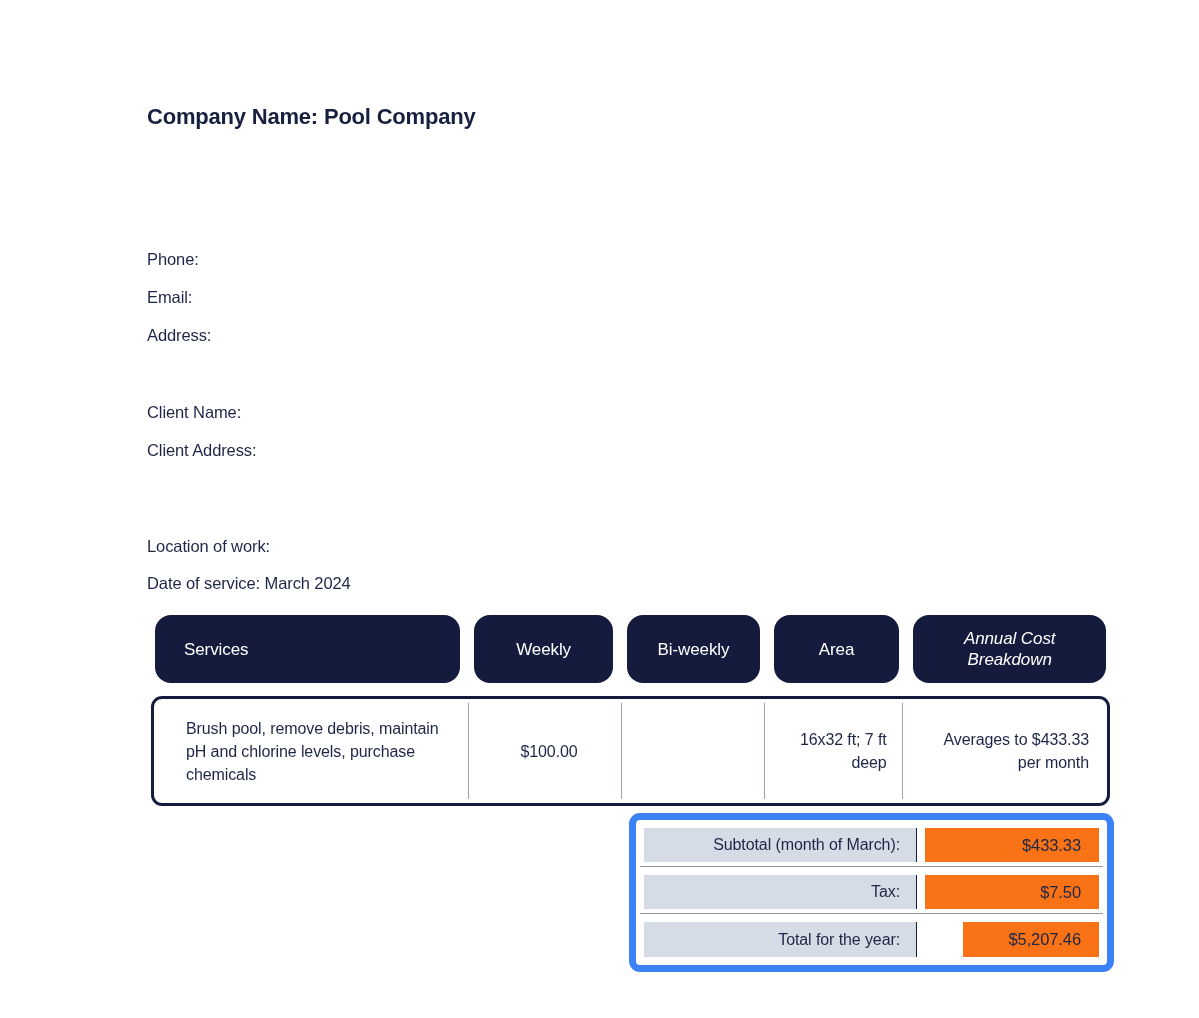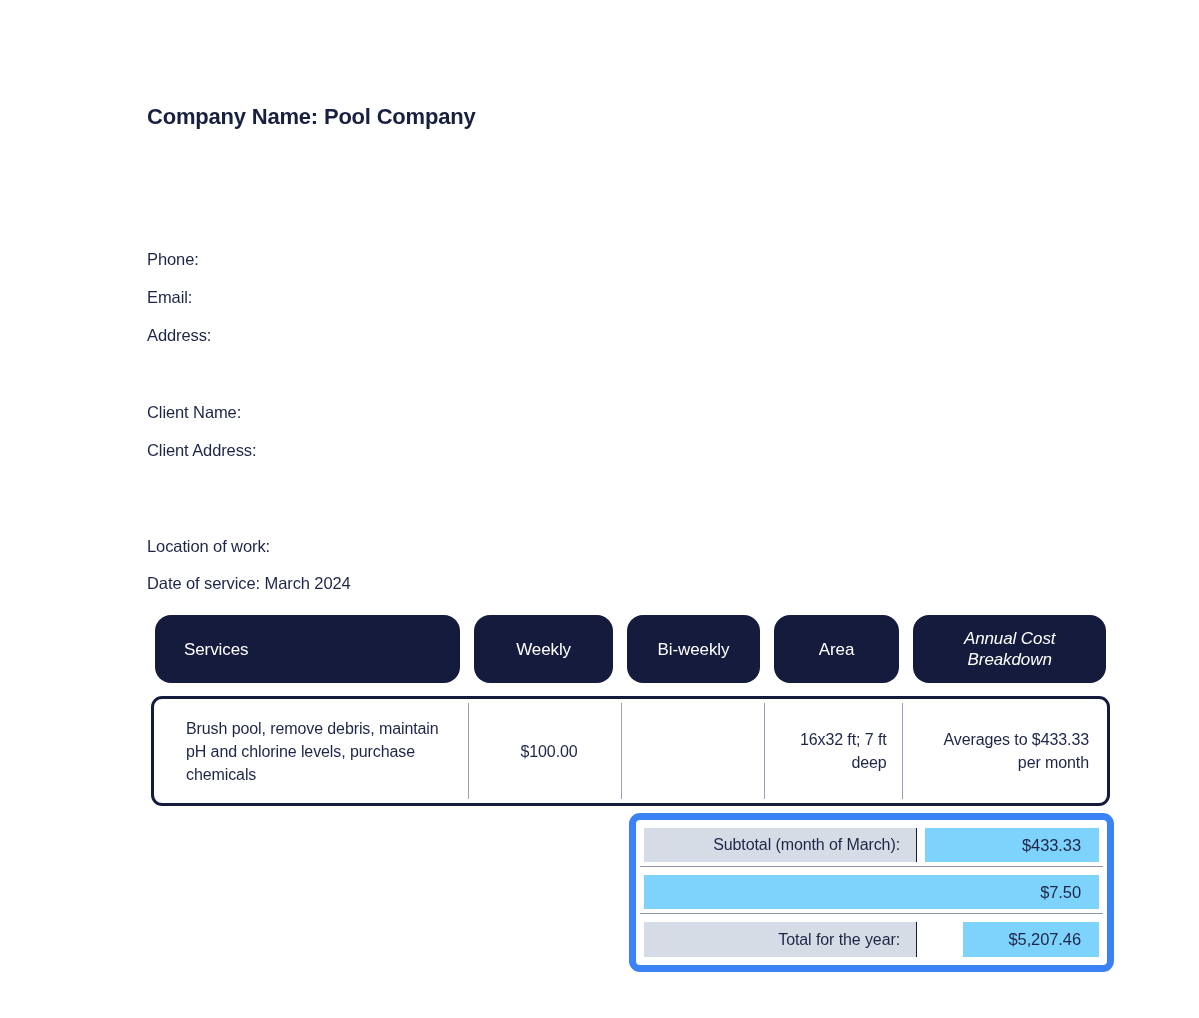--- a/index.html
+++ b/index.html
@@ -170,21 +170,21 @@
     padding-right: 16px;
     font-size: 16px;
     color: #1e2647;
     border-right: 1px solid #141b3c;
     letter-spacing: -0.1px;
     white-space: nowrap;
   }
 
   .totals-value {
     flex: 1;
-    background: #7dd3fc;
+    background: #f97316;
     display: flex;
     align-items: center;
     justify-content: flex-end;
     padding-right: 18px;
     font-size: 16.5px;
     color: #1e2647;
     letter-spacing: -0.1px;
     white-space: nowrap;
   }
 </style>
@@ -226,20 +226,21 @@
   </div>
 
   <div class="totals">
 
     <div class="totals-row">
       <div class="totals-label">Subtotal (month of March):</div>
       <div class="totals-value">$433.33</div>
     </div>
 
     <div class="totals-row">
+      <div class="totals-label">Tax:</div>
       <div class="totals-value">$7.50</div>
     </div>
 
     <div class="totals-row">
       <div class="totals-label">Total for the year:</div>
       <div class="totals-value">$5,207.46</div>
     </div>
 
   </div>
 

